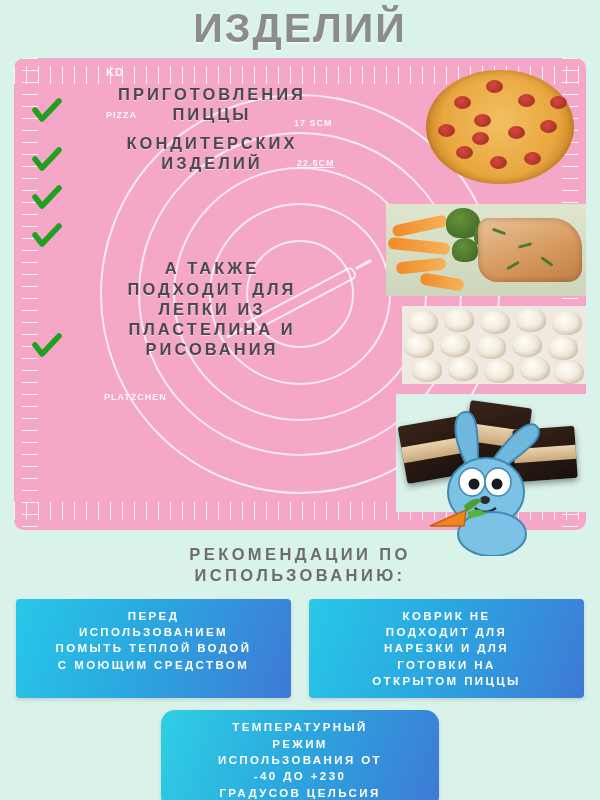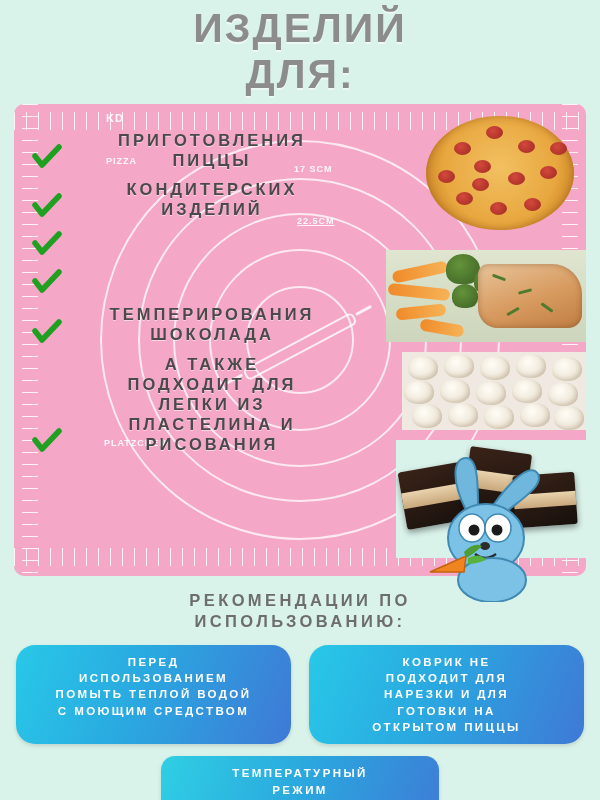--- a/index.html
+++ b/index.html
@@ -81,21 +81,21 @@
   .mat-label {
     position: absolute;
     color: rgba(255,255,255,0.9);
     font-size: 9px;
     letter-spacing: 1px;
     font-weight: bold;
     padding-left: 40px;
   }
   .lb-pizza { left: 52px; top: 52px; }
   .lb-cm1 { left: 240px; top: 60px; }
-  .lb-cm2 { left: 243px; top: 112px; text-decoration: underline; }
+  .lb-cm2 { left: 243px; top: 100px; text-decoration: underline; }
   .lb-platz { left: 50px; top: 334px; }
   .lb-cm-corner { right: 34px; bottom: 22px; font-size: 11px; }
   .lb-kd { left: 52px; top: 8px; font-size: 11px; }
 
   .mat-rollingpin {
     position: absolute;
     left: 50%;
     top: 236px;
     transform: translateX(-50%) rotate(-28deg);
     width: 120px;
@@ -250,21 +250,21 @@
     white-space: pre-line;
   }
   .cards {
     display: flex;
     justify-content: space-between;
     padding: 12px 16px 0 16px;
     gap: 18px;
   }
   .card {
     flex: 1;
-    border-radius: 19px;
+    border-radius: 4px;
     padding: 9px 8px;
     color: #fff;
     font-size: 11.5px;
     font-weight: bold;
     letter-spacing: 2.4px;
     text-align: center;
     line-height: 1.42;
     white-space: pre-line;
     background: linear-gradient(110deg,#28c8e8,#2aa8e0 45%,#3f79d6);
     box-shadow: 0 2px 4px rgba(0,0,0,0.12);
@@ -287,21 +287,20 @@
     white-space: pre-line;
     background: linear-gradient(110deg,#2fcfe4,#2ba6de 50%,#3f79d6);
     box-shadow: 0 2px 4px rgba(0,0,0,0.12);
   }
 </style>
 </head>
 <body>
 
 <div class="header">
   <div class="line">ИЗДЕЛИЙ</div>
-  <div class="line">ДЛЯ:</div>
 </div>
 
 <div class="mat-wrap">
   <div class="mat">
     <div class="ruler-top"></div>
     <div class="ruler-bottom"></div>
     <div class="ruler-left"></div>
     <div class="ruler-right"></div>
 
     <div class="mat-circle c1"></div>
@@ -345,29 +344,20 @@
             <path d="M3 12 L10 21 L27 3" fill="none" stroke="#20a020" stroke-width="5.5" stroke-linecap="round" stroke-linejoin="round"></path>
           </svg>
       </span>
     </div>
     <div class="check-row">
       <span class="check-icon">
         <svg width="30" height="26" viewBox="0 0 30 26">
             <path d="M3 12 L10 21 L27 3" fill="none" stroke="#20a020" stroke-width="5.5" stroke-linecap="round" stroke-linejoin="round"></path>
           </svg>
       </span>
-    </div>
-    <div class="check-row">
-      <span class="check-icon">
-        <svg width="30" height="26" viewBox="0 0 30 26">
-            <path d="M3 12 L10 21 L27 3" fill="none" stroke="#20a020" stroke-width="5.5" stroke-linecap="round" stroke-linejoin="round"></path>
-          </svg>
-      </span>
-      <span class="check-text">ТЕМПЕРИРОВАНИЯ
-ШОКОЛАДА</span>
     </div>
     <div class="check-row">
       <span class="check-icon">
         <svg width="30" height="26" viewBox="0 0 30 26">
             <path d="M3 12 L10 21 L27 3" fill="none" stroke="#20a020" stroke-width="5.5" stroke-linecap="round" stroke-linejoin="round"></path>
           </svg>
       </span>
       <span class="check-text">А ТАКЖЕ
 ПОДХОДИТ ДЛЯ
 ЛЕПКИ ИЗ

